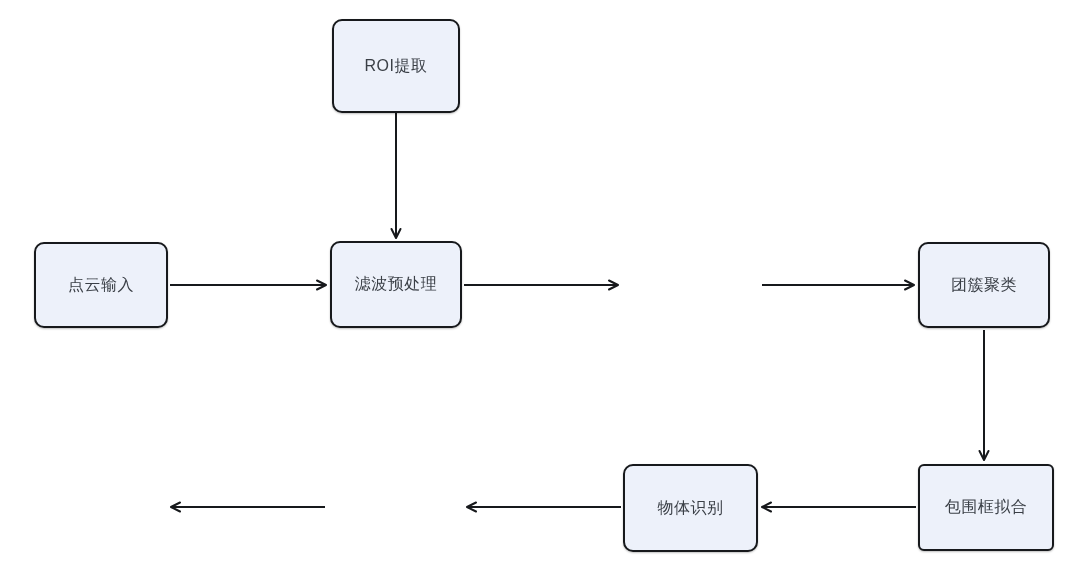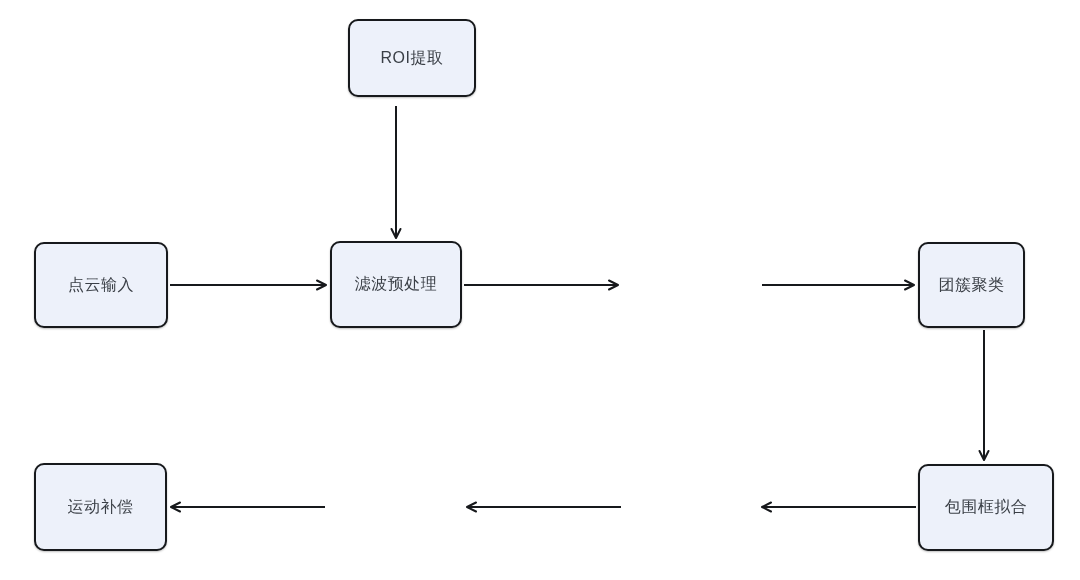--- a/index.html
+++ b/index.html
@@ -48,26 +48,26 @@
     border-radius:10px;
     box-shadow:0 1px 2px rgba(0,0,0,0.25);
   }
   .node-label{
     font-size:16px;
     color:var(--text);
     letter-spacing:0.5px;
     white-space:nowrap;
   }
   
-  .n-roi    {left:332px; top:19px;  width:128px; height:78px;margin-left:16px;}
+  .n-roi    {left:332px; top:19px;  width:128px; height:94px;}
   .n-input  {left:34px;  top:242px; width:134px; height:86px;}
   .n-filter {left:330px; top:241px; width:132px; height:87px;}
   .n-ground {left:622px; top:240px; width:138px; height:89px;}
-  .n-cluster{left:918px; top:242px; width:107px; height:86px;}
-  .n-bbox   {left:918px; top:464px; width:136px; height:87px;}
+  .n-cluster{left:918px; top:242px; width:132px; height:86px;}
+  .n-bbox   {left:918px; top:464px; width:136px; height:87px;border-radius:6px;}
   .n-object {left:623px; top:464px; width:135px; height:88px;}
   .n-track  {left:327px; top:463px; width:136px; height:88px;}
   .n-motion {left:34px;  top:463px; width:133px; height:88px;}
 </style>
 </head>
 <body>
 
 <div class="canvas">
 
   <svg class="edges" viewBox="0 0 1080 580" xmlns="http://www.w3.org/2000/svg">
@@ -101,19 +101,19 @@
 
 
   <div class="node n-cluster">
     <span class="node-label">团簇聚类</span>
   </div>
 
   <div class="node n-bbox">
     <span class="node-label">包围框拟合</span>
   </div>
 
+  <div class="node n-object">
+    <span class="node-label">物体识别</span>
+  </div>
 
 
-  <div class="node n-motion">
-    <span class="node-label">运动补偿</span>
-  </div>
 
 </div>
 
 </body></html>

